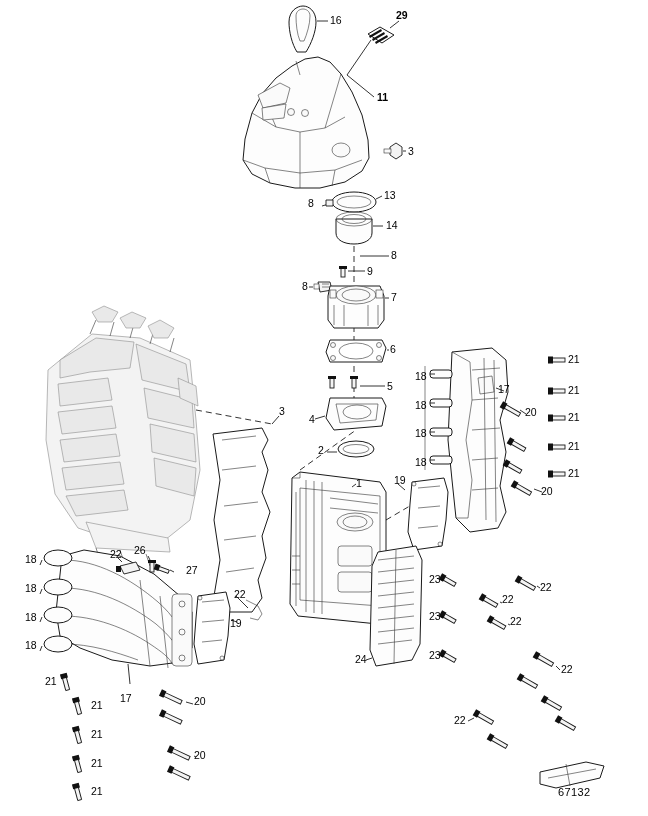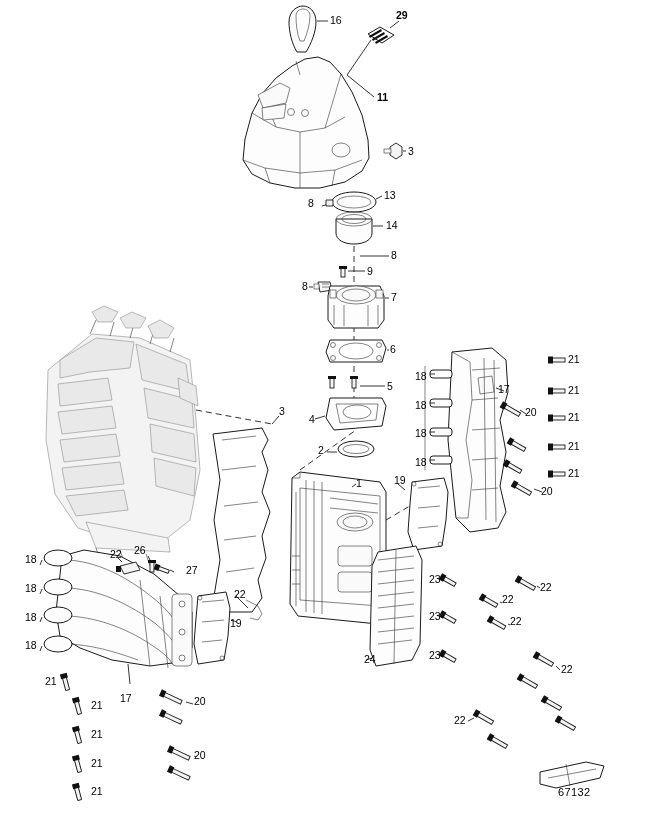--- a/index.html
+++ b/index.html
@@ -562,21 +562,21 @@
   <div class="lbl" style="left:234px;top:589px;">22</div>
   <div class="lbl" style="left:45px;top:676px;">21</div>
   <div class="lbl" style="left:120px;top:693px;">17</div>
   <div class="lbl" style="left:91px;top:700px;">21</div>
   <div class="lbl" style="left:91px;top:729px;">21</div>
   <div class="lbl" style="left:91px;top:758px;">21</div>
   <div class="lbl" style="left:91px;top:786px;">21</div>
   <div class="lbl" style="left:194px;top:696px;">20</div>
   <div class="lbl" style="left:194px;top:750px;">20</div>
 
-  <div class="lbl" style="left:364px;top:654px;">24</div>
+  <div class="lbl" style="left:355px;top:654px;">24</div>
   <div class="lbl" style="left:429px;top:574px;">23</div>
   <div class="lbl" style="left:429px;top:611px;">23</div>
   <div class="lbl" style="left:429px;top:650px;">23</div>
   <div class="lbl" style="left:540px;top:582px;">22</div>
   <div class="lbl" style="left:502px;top:594px;">22</div>
   <div class="lbl" style="left:510px;top:616px;">22</div>
   <div class="lbl" style="left:561px;top:664px;">22</div>
   <div class="lbl" style="left:454px;top:715px;">22</div>
 
   <div class="partnum" style="left:558px;top:786px;">67132</div>

